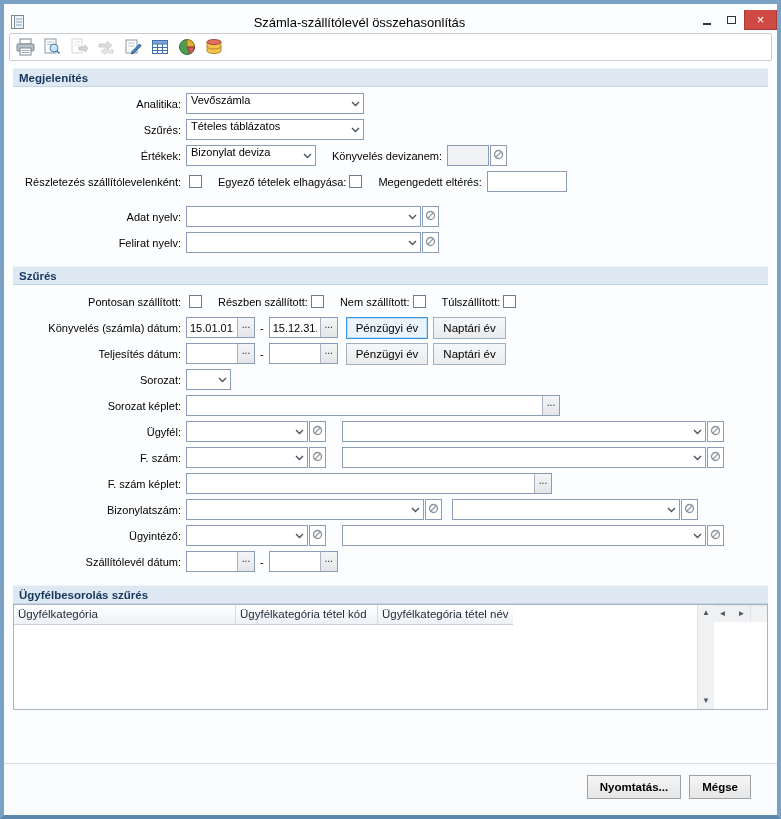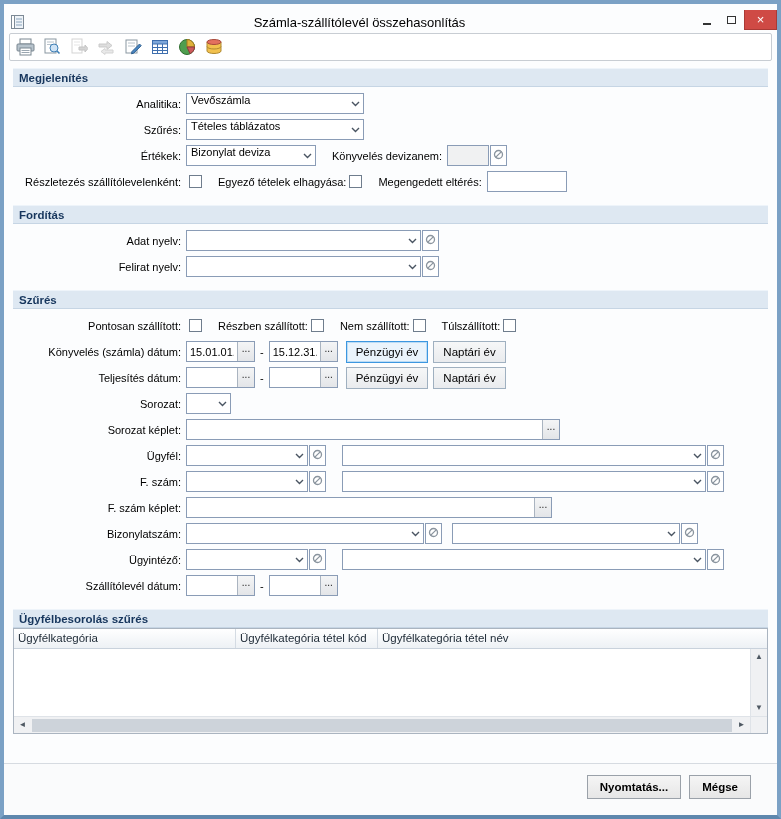--- a/index.html
+++ b/index.html
@@ -46,21 +46,21 @@
   .dots { width: 17px; height: 19px; border: none; border-left: 1px solid #aab4c0; background: linear-gradient(#f4f5f6, #e3e5e8); font-size: 10px; line-height: 8px; color: #222; padding: 0 0 6px 0; font-family: inherit; }
   .cb { width: 13px; height: 13px; border: 1px solid #6f7d8d; background: #fff; display: inline-block; margin-left: 3px; flex: none; }
   .btn { height: 22px; padding: 0 9px; font-size: 11.5px; border: 1px solid #9fb0c0; background: linear-gradient(#f6f7f8, #e9ebee); color: #000; font-family: inherit; flex: none; }
   .btn.focused { border-color: #3c97e0; background: #eaf4fc; box-shadow: inset 0 0 0 1px #bcdcf5; }
   .dash { margin: 0 5px; font-size: 11px; }
   .ml16 { margin-left: 16px; } .ml10 { margin-left: 10px; } .ml8 { margin-left: 8px; } .ml5 { margin-left: 5px; }
   .w45 { width: 45px; } .w42 { width: 42px; } .w80 { width: 80px; } .w122 { width: 122px; } .w130 { width: 130px; }
   .w178 { width: 178px; } .w228 { width: 228px; } .w235 { width: 235px; } .w238 { width: 238px; }
   .w364 { width: 364px; } .w366 { width: 366px; } .w374 { width: 374px; } .w69 { width: 69px; }
   
-  .grid { height: 106px; border: 1px solid #aab4c0; background: #fff; display: flex; flex-direction: column; }
+  .grid { height: 106px; border: 1px solid #aab4c0; background: #fff; display: flex; }
   .grid-head { display: flex; height: 20px; background: linear-gradient(#ffffff, #edf1f5); border-bottom: 1px solid #c9d2dc; flex: none; }
   .gh { font-size: 11.5px; color: #1c2834; padding: 3px 4px 0 4px; border-right: 1px solid #d4dbe3; white-space: nowrap; overflow: hidden; }
   .gh.w222 { width: 222px; flex: none; } .gh.w142 { width: 142px; flex: none; } .gh.gflex { flex: 1; border-right: none; }
   .grid-mid { flex: 1; display: flex; min-height: 0; }
   .grid-rows { flex: 1; background: #fff; }
   .vscroll { width: 17px; border-left: 1px solid #dfe3e8; background: #f0f1f3; display: flex; flex-direction: column; justify-content: space-between; align-items: center; padding: 1px 0; flex: none; }
   .sarrow { font-size: 8px; color: #4e5862; line-height: 1; width: 15px; height: 14px; display: flex; align-items: center; justify-content: center; }
   .grid-bottom { display: flex; height: 17px; border-top: 1px solid #dfe3e8; flex: none; }
   .hscroll { flex: 1; background: #f0f1f3; display: flex; align-items: center; padding: 0 1px; }
   .hthumb { flex: 1; height: 13px; background: #cdd3da; margin: 0 2px; }
@@ -229,21 +229,20 @@
       <div class="row">
         <span class="lbl">Részletezés szállítólevelenként:</span>
         <span class="cb"></span>
         <span class="ilbl">Egyező tételek elhagyása:</span>
         <span class="cb"></span>
         <span class="ilbl">Megengedett eltérés:</span>
         <input class="inp w80 ml5" value="" style="">
       </div>
     </div>
 
-    <div class="sec-h">Fordítás</div>
     <div class="sec-b">
       <div class="row">
         <span class="lbl">Adat nyelv:</span>
         <div class="combo w235">
           <span class="txt"></span>
           <span class="arrow">
               <svg width="9" height="6">
                 <polyline points="1,1 4.5,4.5 8,1" fill="none" stroke="#4a5562" stroke-width="1.4"></polyline>
               </svg>
             </span>

